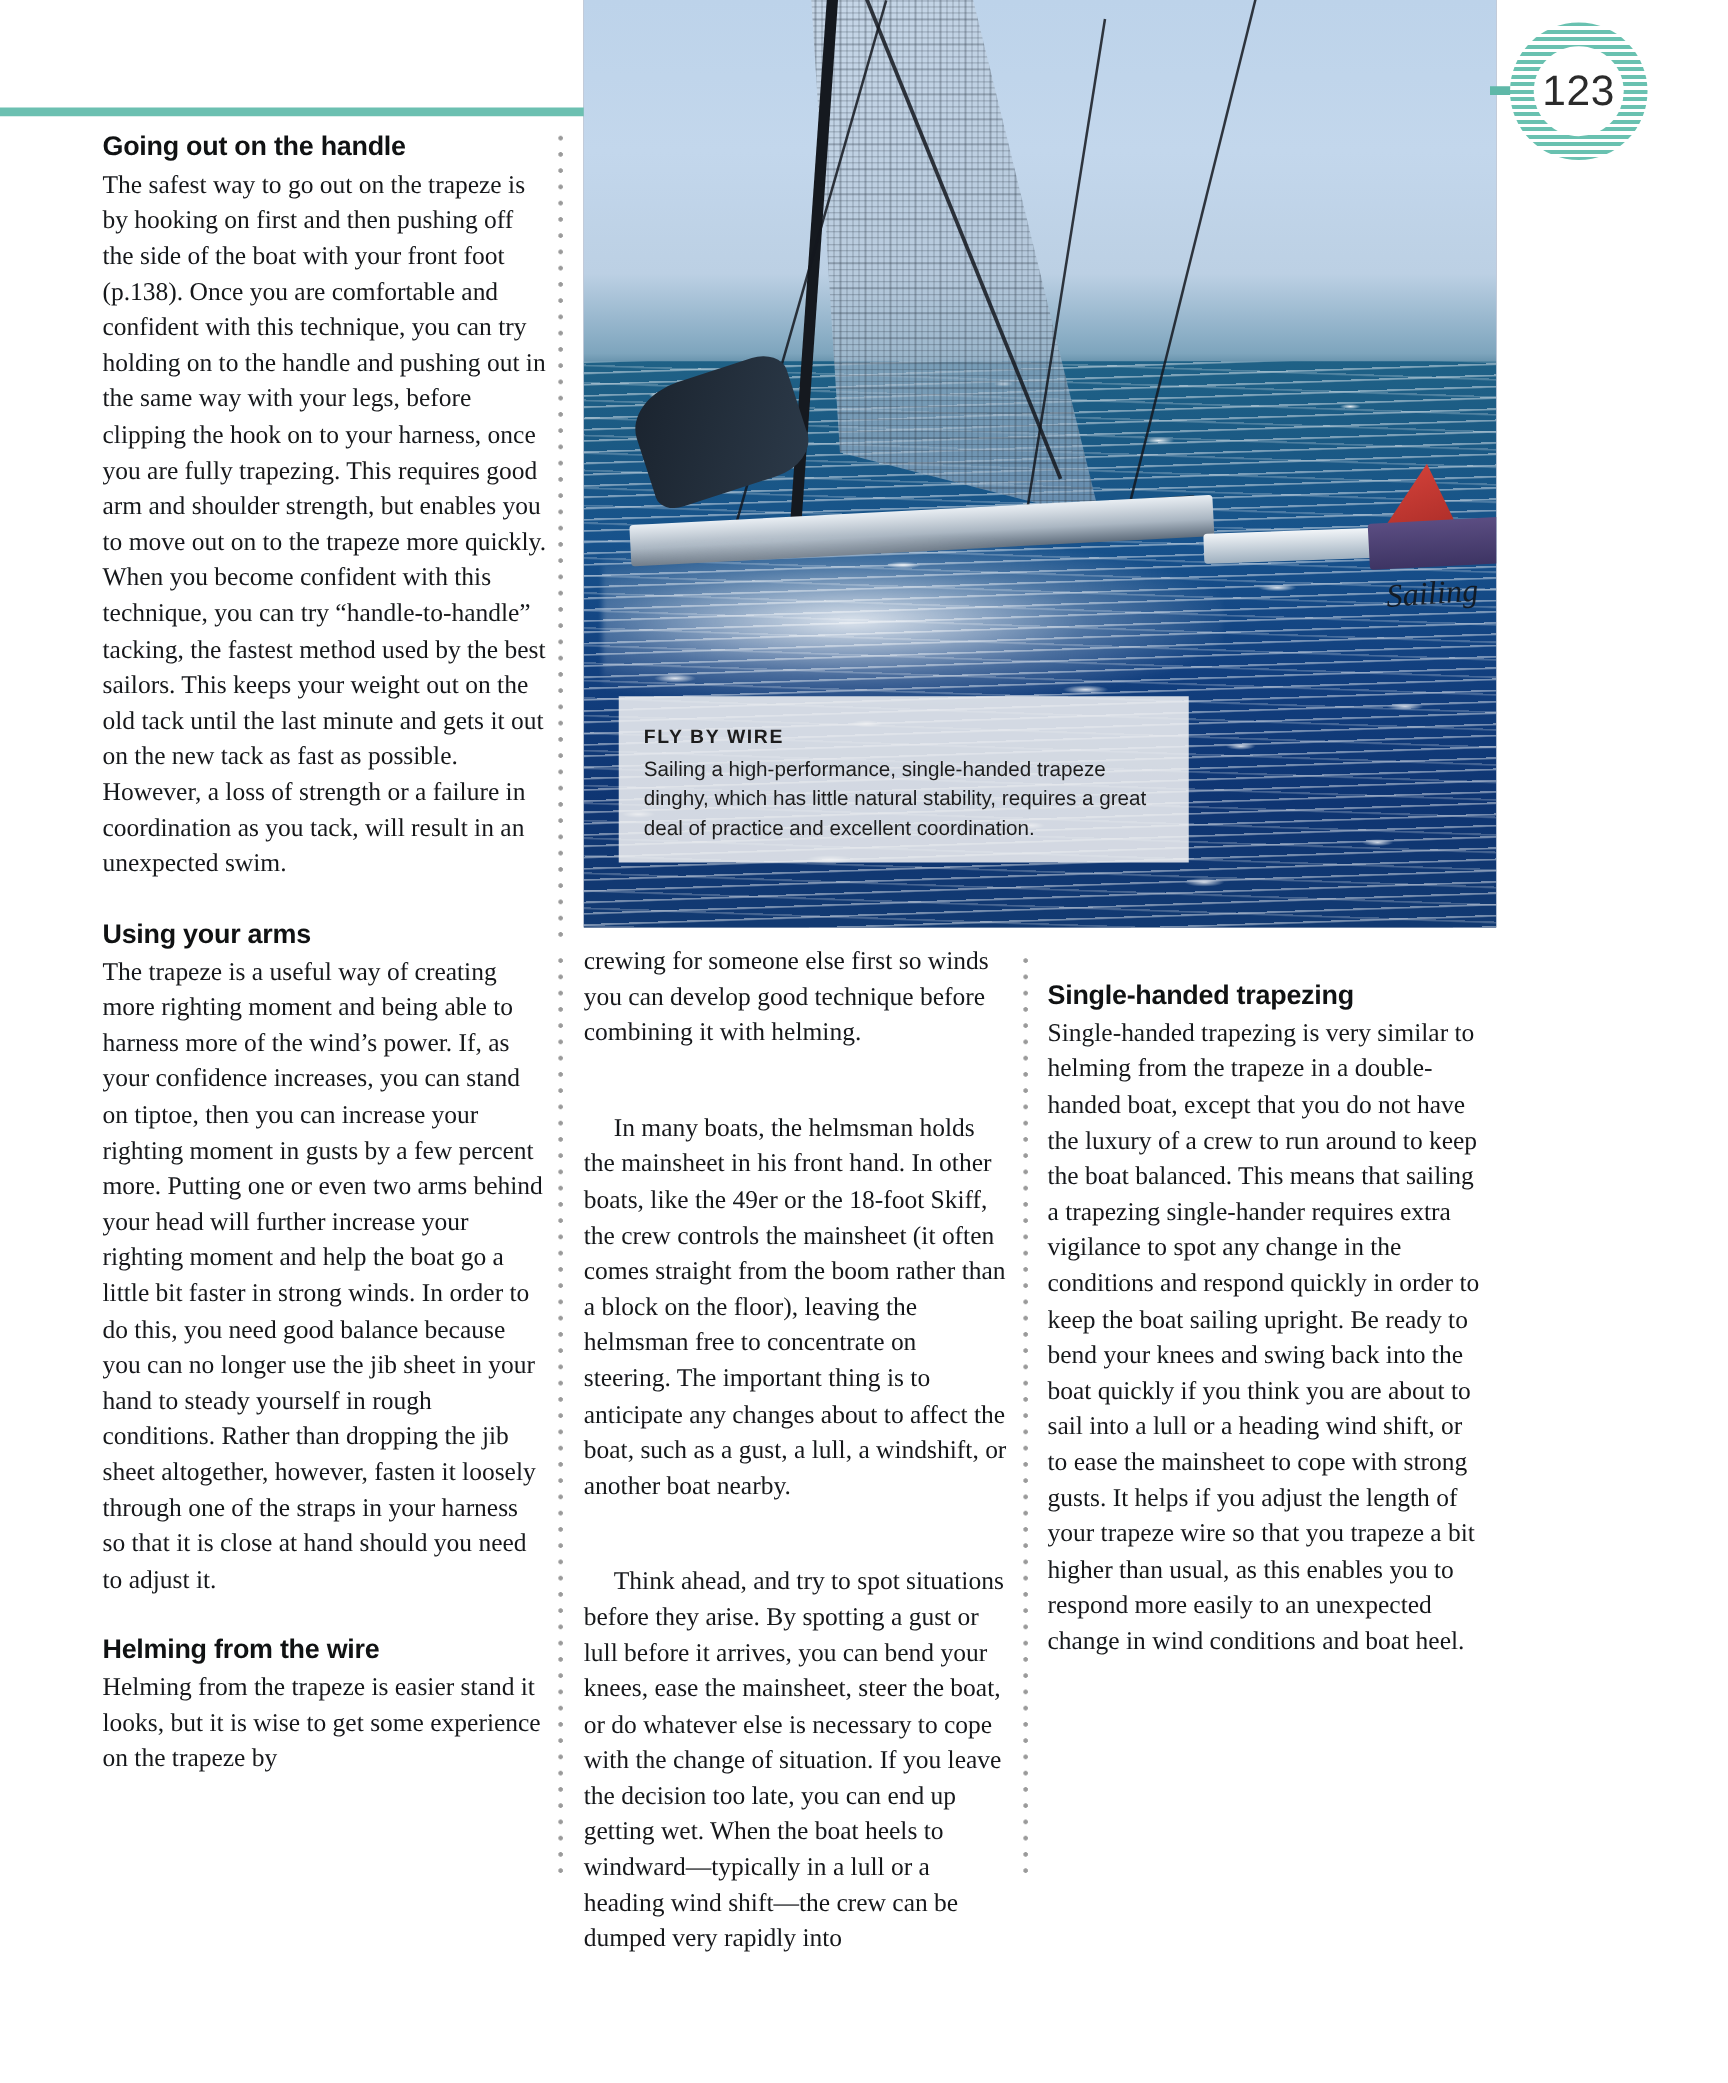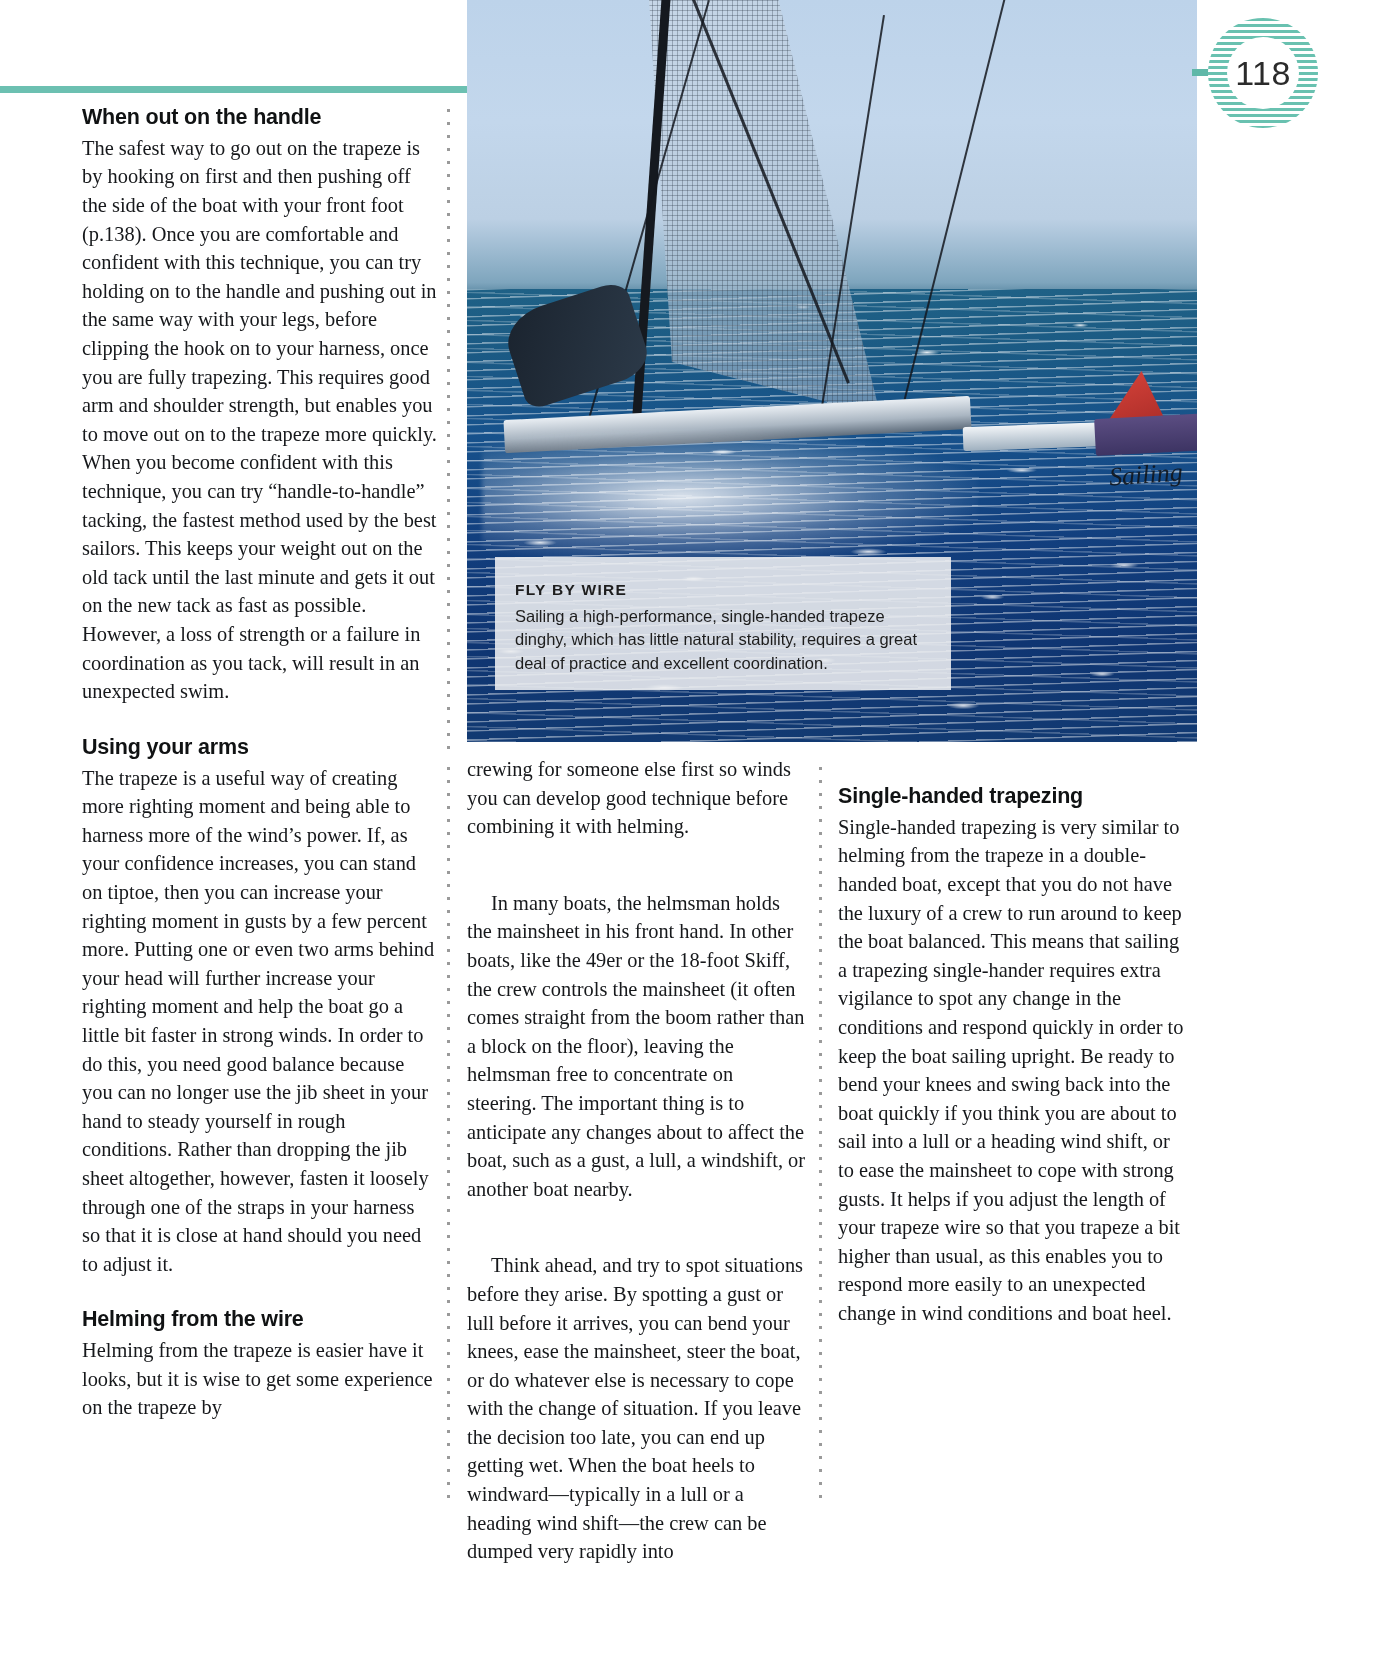--- a/index.html
+++ b/index.html
@@ -197,38 +197,38 @@
 
 <div class="caption">
   <div class="caption-title">FLY BY WIRE</div>
   <p class="caption-body">Sailing a high-performance, single-handed trapeze dinghy, which has little natural stability, requires a great deal of practice and excellent coordination.</p>
 </div>
 
 <div class="badge-wrap">
   <div class="badge-dash"></div>
   <div class="badge-stripes"></div>
   <div class="badge-inner">
-    <span class="badge-num">118</span>
+    <span class="badge-num">123</span>
   </div>
 </div>
 
 <div class="teal-rule"></div>
 <div class="dots" id="dots-a"></div>
 <div class="dots" id="dots-b"></div>
 <div class="dots" id="dots-c"></div>
 
 <div class="col" id="col1">
-  <h3 class="sec">When out on the handle</h3>
+  <h3 class="sec">Going out on the handle</h3>
   <p>The safest way to go out on the trapeze is by hooking on first and then pushing off the side of the boat with your front foot (p.138). Once you are comfortable and confident with this technique, you can try holding on to the handle and pushing out in the same way with your legs, before clipping the hook on to your harness, once you are fully trapezing. This requires good arm and shoulder strength, but enables you to move out on to the trapeze more quickly. When you become confident with this technique, you can try “handle-to-handle” tacking, the fastest method used by the best sailors. This keeps your weight out on the old tack until the last minute and gets it out on the new tack as fast as possible. However, a loss of strength or a failure in coordination as you tack, will result in an unexpected swim.</p>
   <div class="gap"></div>
   <h3 class="sec">Using your arms</h3>
   <p>The trapeze is a useful way of creating more righting moment and being able to harness more of the wind’s power. If, as your confidence increases, you can stand on tiptoe, then you can increase your righting moment in gusts by a few percent more. Putting one or even two arms behind your head will further increase your righting moment and help the boat go a little bit faster in strong winds. In order to do this, you need good balance because you can no longer use the jib sheet in your hand to steady yourself in rough conditions. Rather than dropping the jib sheet altogether, however, fasten it loosely through one of the straps in your harness so that it is close at hand should you need to adjust it.</p>
   <div class="gap"></div>
   <h3 class="sec">Helming from the wire</h3>
-  <p>Helming from the trapeze is easier have it looks, but it is wise to get some experience on the trapeze by</p>
+  <p>Helming from the trapeze is easier stand it looks, but it is wise to get some experience on the trapeze by</p>
 </div>
 
 <div class="col" id="col2">
   <p>crewing for someone else first so winds you can develop good technique before combining it with helming.</p>
   <p class="indent">In many boats, the helmsman holds the mainsheet in his front hand. In other boats, like the 49er or the 18-foot Skiff, the crew controls the mainsheet (it often comes straight from the boom rather than a block on the floor), leaving the helmsman free to concentrate on steering. The important thing is to anticipate any changes about to affect the boat, such as a gust, a lull, a windshift, or another boat nearby.</p>
   <p class="indent">Think ahead, and try to spot situations before they arise. By spotting a gust or lull before it arrives, you can bend your knees, ease the mainsheet, steer the boat, or do whatever else is necessary to cope with the change of situation. If you leave the decision too late, you can end up getting wet. When the boat heels to windward—typically in a lull or a heading wind shift—the crew can be dumped very rapidly into</p>
 </div>
 
 <div class="col" id="col3">
   <div class="gap"></div>

